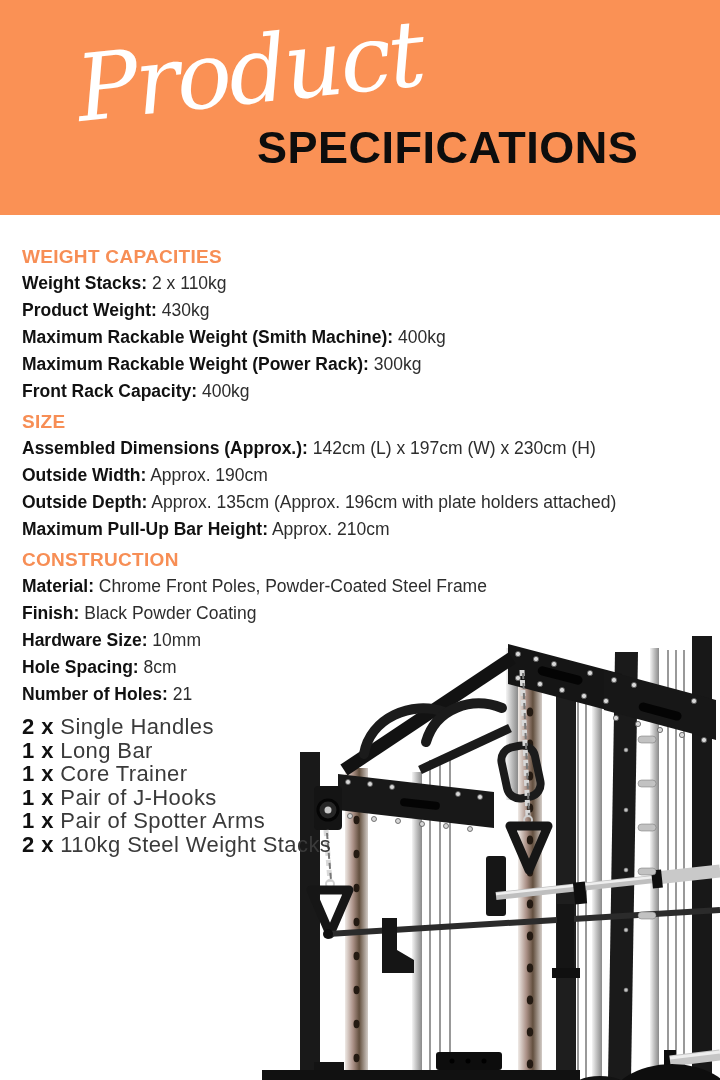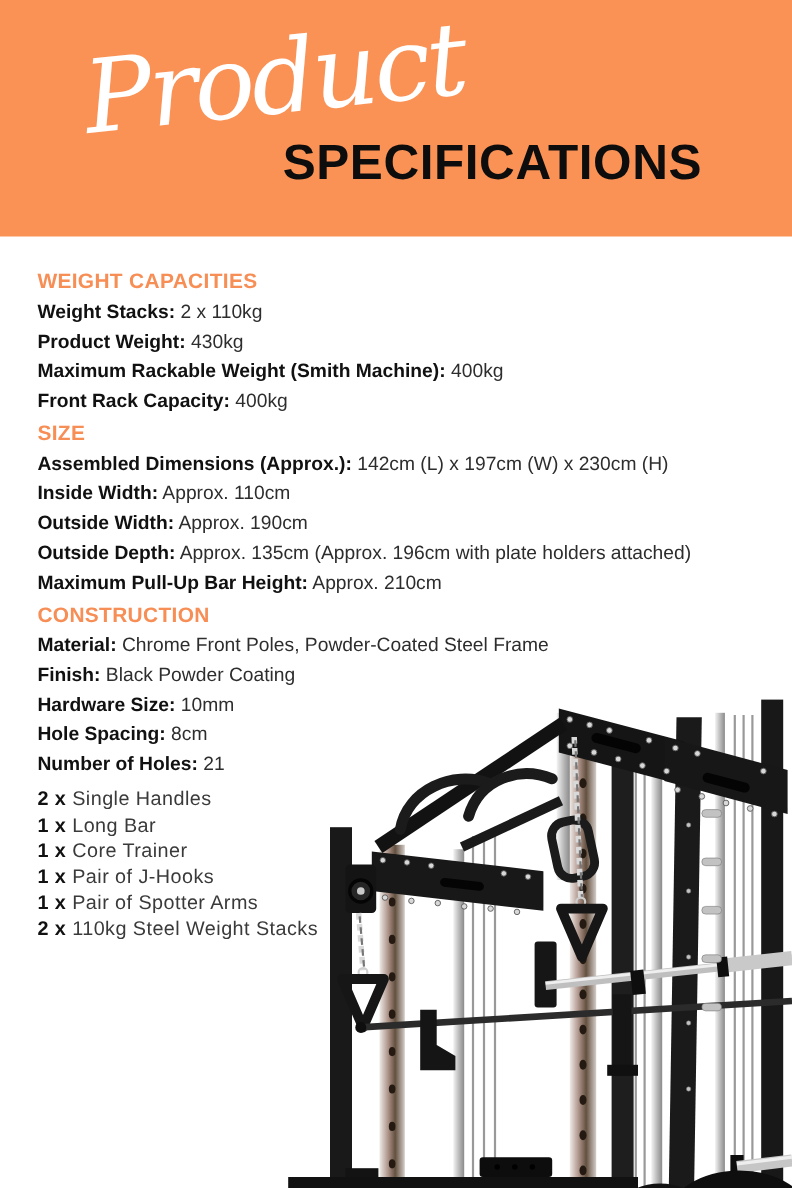--- a/index.html
+++ b/index.html
@@ -40,41 +40,41 @@
     top: 122px;
     font-size: 45px;
     font-weight: bold;
     letter-spacing: 0.5px;
     color: #0d0d0d;
     z-index: 1;
   }
   
   .content {
     position: relative;
-    padding: 32px 38px 0 34px;
+    padding: 32px 38px 0 22px;
     z-index: 2;
   }
   .section { margin-bottom: 7px; }
   .section-title {
     font-size: 19px;
     line-height: 20px;
     font-weight: bold;
     letter-spacing: 0.3px;
     color: #F78E55;
     margin-bottom: 3px;
   }
   .row {
     font-size: 17.5px;
     line-height: 27px;
     color: #2d2d2d;
     white-space: nowrap;
   }
   .row b { color: #111111; font-weight: bold; }
   .inclusions .row {
-    font-size: 18px;
+    font-size: 22px;
     line-height: 23.5px;
     letter-spacing: 0.4px;
     color: #3a3a3a;
   }
   
   .photo {
     position: absolute;
     left: 260px;
     top: 620px;
     width: 460px;
@@ -280,27 +280,27 @@
     </g>
   </svg>
 
   <div class="content">
 
     <div class="section">
       <div class="section-title">WEIGHT CAPACITIES</div>
       <p class="row"><b>Weight Stacks:</b> <span>2 x 110kg</span></p>
       <p class="row"><b>Product Weight:</b> <span>430kg</span></p>
       <p class="row"><b>Maximum Rackable Weight (Smith Machine):</b> <span>400kg</span></p>
+      <p class="row"><b>Maximum Rackable Weight (Power Rack):</b> <span>300kg</span></p>
       <p class="row"><b>Front Rack Capacity:</b> <span>400kg</span></p>
     </div>
 
     <div class="section">
       <div class="section-title">SIZE</div>
       <p class="row"><b>Assembled Dimensions (Approx.):</b> <span>142cm (L) x 197cm (W) x 230cm (H)</span></p>
-      <p class="row"><b>Inside Width:</b> <span>Approx. 110cm</span></p>
       <p class="row"><b>Outside Width:</b> <span>Approx. 190cm</span></p>
       <p class="row"><b>Outside Depth:</b> <span>Approx. 135cm (Approx. 196cm with plate holders attached)</span></p>
       <p class="row"><b>Maximum Pull-Up Bar Height:</b> <span>Approx. 210cm</span></p>
     </div>
 
     <div class="section">
       <div class="section-title">CONSTRUCTION</div>
       <p class="row"><b>Material:</b> <span>Chrome Front Poles, Powder-Coated Steel Frame</span></p>
       <p class="row"><b>Finish:</b> <span>Black Powder Coating</span></p>
       <p class="row"><b>Hardware Size:</b> <span>10mm</span></p>

